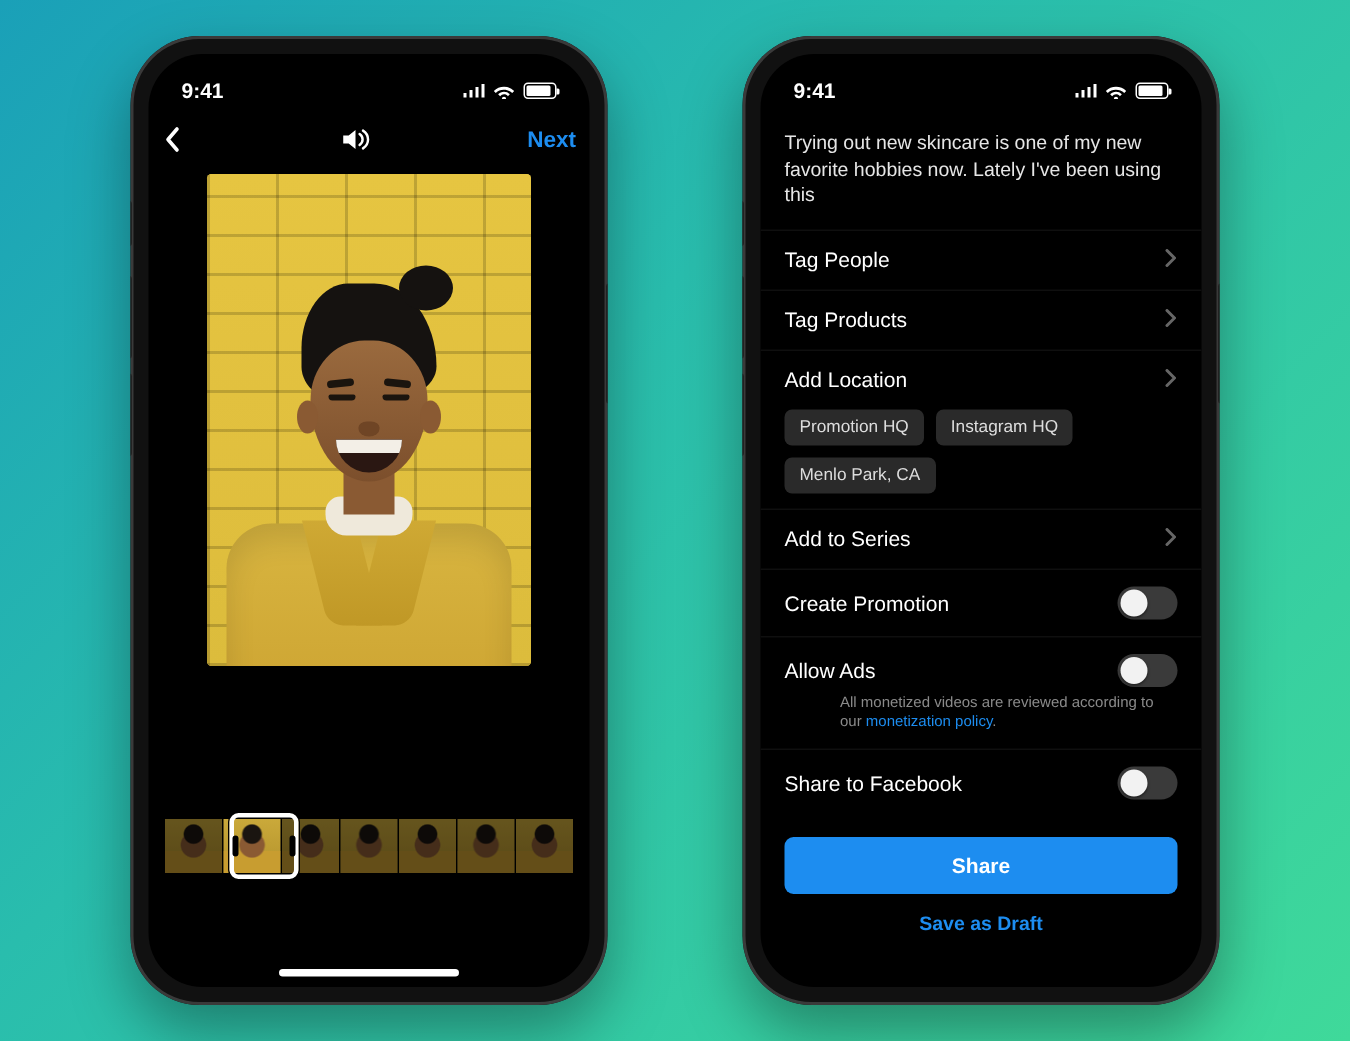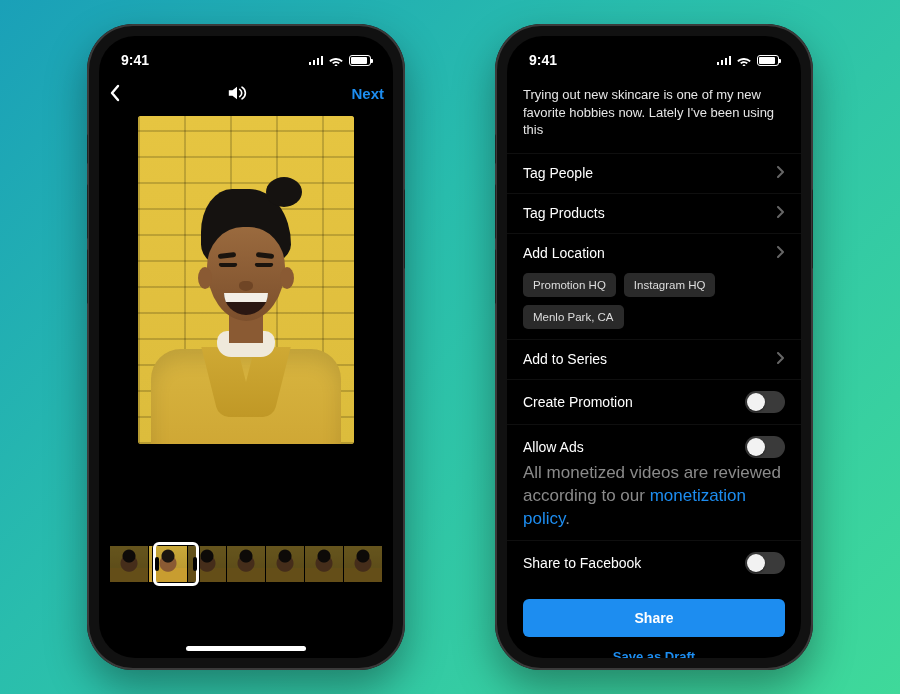--- a/index.html
+++ b/index.html
@@ -236,21 +236,21 @@
   .np-text { color:#e6e6e6; font-size:13px; line-height:1.35; padding-top:2px; }
 
   .np-list { }
   .np-row {
     display:flex; align-items:center; justify-content:space-between;
     padding: 11px 16px;
     border-top: 1px solid rgba(255,255,255,0.06);
     font-size: 14px;
   }
   .np-row .chev { opacity:.6; }
-  .np-sub { color:#8a8a8a; font-size:17px; padding: 0 16px 10px; line-height:1.35; }
+  .np-sub { color:#8a8a8a; font-size:10px; padding: 0 16px 10px; line-height:1.35;margin-left:37px; }
   .np-sub a { color:#1d8df0; text-decoration:none; }
 
   .chips { display:flex; gap:8px; padding: 0 16px 10px; flex-wrap:wrap; }
   .chip {
     background:#2a2a2a; color:#ddd; font-size:11.5px;
     padding: 6px 10px; border-radius:5px;
   }
 
   .toggle {
     width:40px; height:22px; background:#3a3a3a; border-radius:12px; position:relative;

